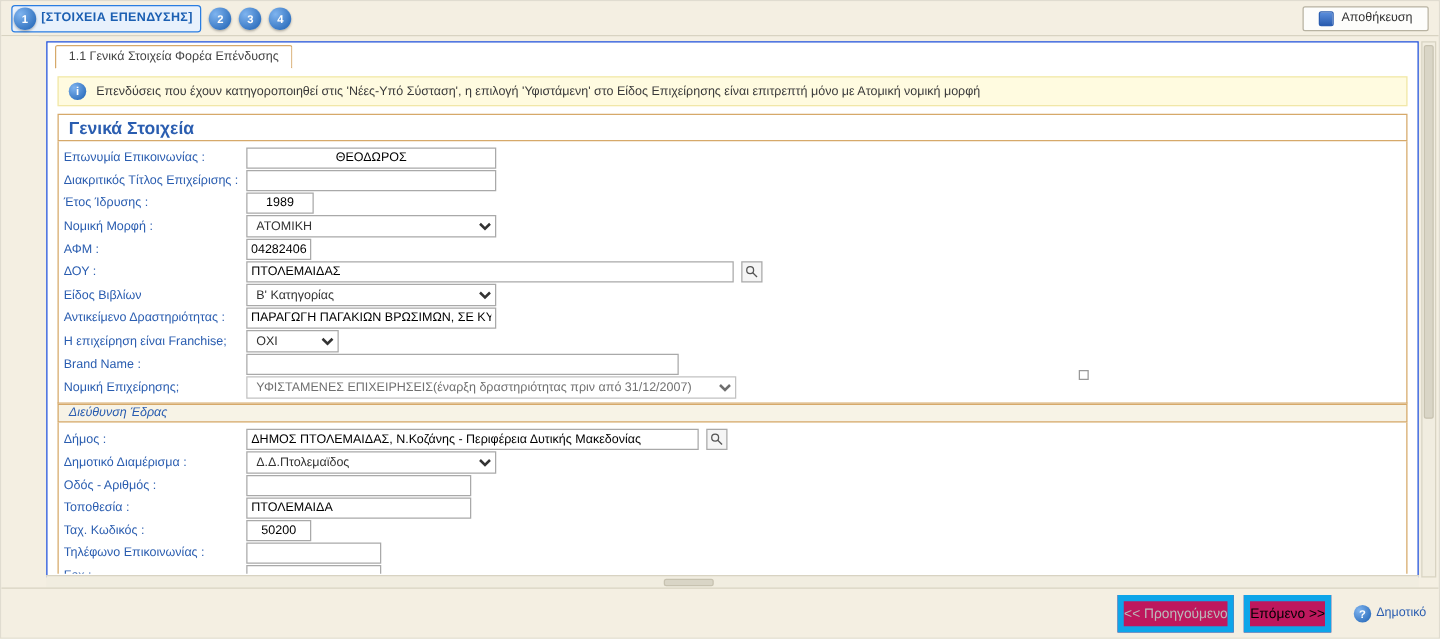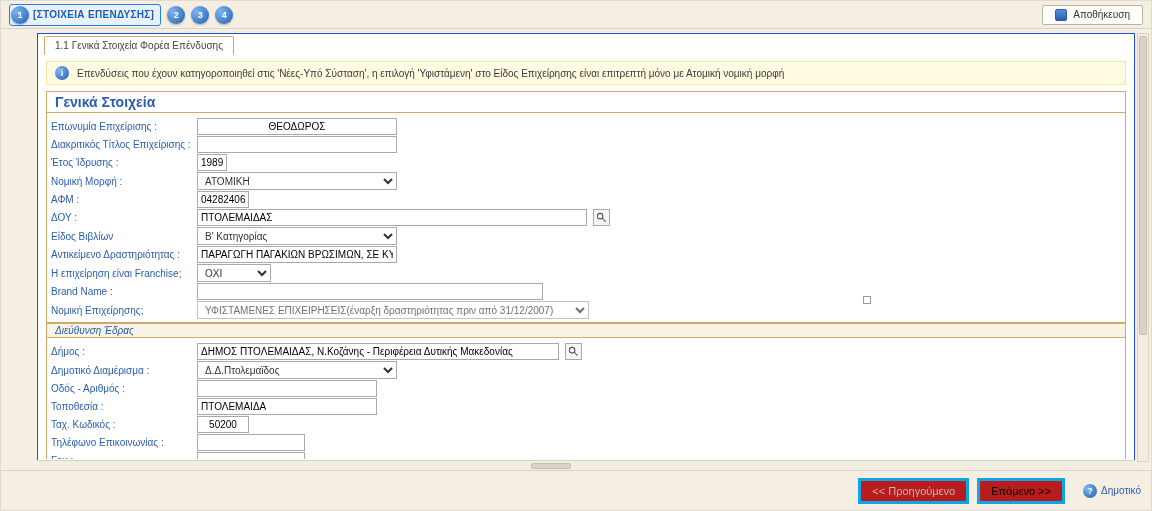--- a/index.html
+++ b/index.html
@@ -17,31 +17,31 @@
 .subtab{display:inline-block;border:1px solid #d6a96a;border-bottom-color:#fff;background:#fff;padding:3px 10px;color:#444;font-size:10px;border-radius:2px 2px 0 0;margin-left:4px;}
 .info{margin:6px 6px 6px 6px;border:1px solid #f1e7a8;background:#fffbe0;padding:4px 8px;display:flex;align-items:center;gap:8px;color:#3a3a3a;font-size:10px;}
 .info .iicon{width:14px;height:14px;border-radius:50%;background:radial-gradient(circle at 30% 30%,#7fb4ef,#1b5fb2);color:#fff;display:flex;align-items:center;justify-content:center;font-weight:bold;font-size:9px;}
 .legend{margin:0 6px;border:1px solid #d6a96a;background:#fff;color:#2a5db0;padding:2px 8px;font-weight:bold;font-size:14px;}
 .formarea{margin:0 6px;border-left:1px solid #d6a96a;border-right:1px solid #d6a96a;border-bottom:1px solid #d6a96a;padding:4px 4px 2px 4px;}
 .row{display:flex;align-items:center;gap:6px;margin:1px 0;min-height:17px;}
 .lab{width:140px;color:#2a5db0;font-size:10px;line-height:11px;}
 input.t,select.s{font-family:inherit;font-size:10px;height:17px;border:1px solid #a9a9a9;background:#fff;padding:0 3px;color:#333;}
 input.t{color:#000;}
 select.s{height:18px;}
-.w-md{width:200px;} .w-afm{width:52px;} .w-doy{width:390px;} .w-year{width:30px;text-align:center;}
+.w-md{width:200px;} .w-afm{width:52px;} .w-doy{width:390px;} .w-year{width:54px;text-align:center;}
 .w-ss{width:74px;} .w-brand{width:346px;} .w-selbig{width:392px;} .w-selmid{width:200px;}
 .w-act{width:200px;} .w-dimos{width:362px;} .w-dd{width:200px;} .w-num{width:180px;}
 .w-tk{width:52px;text-align:center;} .w-ph{width:108px;}
 .readonly{background:#eee;color:#777;}
 .magni{width:17px;height:17px;border:1px solid #a9a9a9;background:#f5f5f5;display:flex;align-items:center;justify-content:center;cursor:pointer;}
 .magni svg{width:11px;height:11px;}
 .divider{margin:0 6px;border:1px solid #d6a96a;background:#f7f3e6;color:#2a5db0;padding:1px 8px;font-style:italic;font-size:10px;}
 .footer{position:absolute;left:0;right:0;bottom:0;height:40px;background:#f4efe2;border-top:1px solid #d8d3c2;display:flex;align-items:center;padding:0 10px;gap:8px;}
 .footer .spacer2{flex:1;}
-.navbtn{border:3px solid #0ea5e9;background:#b91c1c;padding:4px 11px;font-size:11px;cursor:pointer;}
+.navbtn{border:5px solid #0ea5e9;background:#be185d;padding:4px 0;font-size:11px;cursor:pointer;}
 .navbtn.disabled{color:#bbb;cursor:default;}
 .help{display:flex;align-items:center;gap:4px;color:#2a5db0;font-size:10px;cursor:pointer;margin-left:10px;}
 .help .qicon{width:14px;height:14px;border-radius:50%;background:radial-gradient(circle at 30% 30%,#7fb4ef,#1b5fb2);color:#fff;display:flex;align-items:center;justify-content:center;font-weight:bold;font-size:9px;}
 .leftstrip{position:absolute;left:0;top:28px;bottom:40px;width:30px;background:#f4efe2;}
 .vscrollbar{position:absolute;right:2px;top:32px;bottom:48px;width:12px;background:#f1ede0;border:1px solid #d8d3c2;}
 .vscrollbar .thumb{position:absolute;left:1px;right:1px;top:2px;height:70%;background:#d9d5c6;border:1px solid #c7c2b0;border-radius:2px;}
 .hscrollbar{position:absolute;left:36px;right:16px;bottom:40px;height:10px;background:#f1ede0;border-top:1px solid #d8d3c2;display:flex;align-items:center;}
 .hscrollbar .hthumb{margin-left:45%;width:40px;height:6px;background:#d9d5c6;border:1px solid #c7c2b0;border-radius:2px;}
 .sq{position:absolute;right:280px;top:295px;width:8px;height:8px;border:1px solid #999;background:#fff;}
 </style>
@@ -74,21 +74,21 @@
 
       <div class="info">
         <span class="iicon">i</span>
         <span>Επενδύσεις που έχουν κατηγοροποιηθεί στις 'Νέες-Υπό Σύσταση', η επιλογή 'Υφιστάμενη' στο Είδος Επιχείρησης είναι επιτρεπτή μόνο με Ατομική νομική μορφή</span>
       </div>
 
       <div class="legend">Γενικά Στοιχεία</div>
       <div class="formarea">
 
         <div class="row">
-            <span class="lab">Επωνυμία Επιχείρισης :</span>
+            <span class="lab">Επωνυμία Επικοινωνίας :</span>
           <input class="t w-md" style="text-align: center;" value="ΘΕΟΔΩΡΟΣ">
           </div>
 
         <div class="row">
             <span class="lab">Διακριτικός Τίτλος Επιχείρισης :</span>
           <input class="t w-md" value="" style="">
           </div>
 
         <div class="row">
             <span class="lab">Έτος Ίδρυσης :</span>

